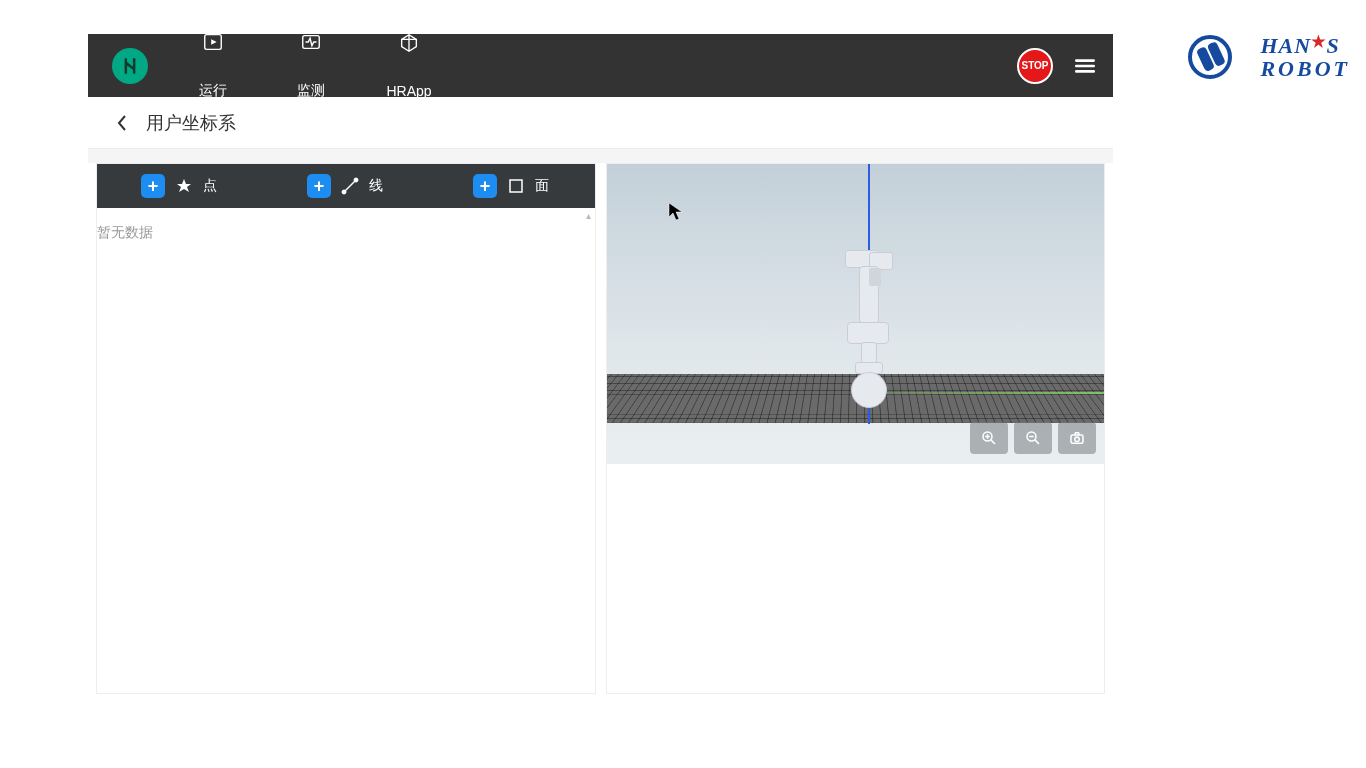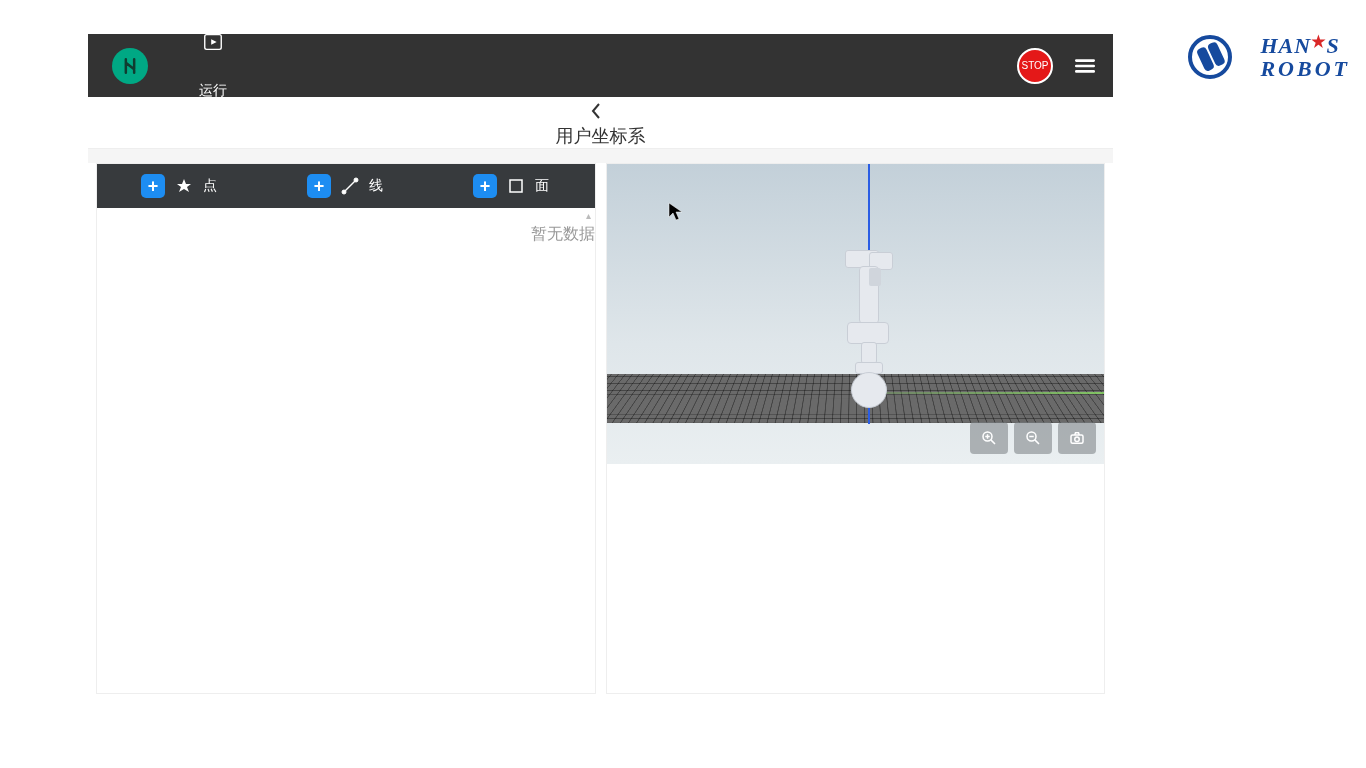--- a/index.html
+++ b/index.html
@@ -48,21 +48,21 @@
     cursor: pointer;
     gap: 25px;
   }
   .nav-item.active { background: #1d8df2; }
   .nav-item .nicon { height: 24px; display:flex; align-items:center; justify-content:center; margin-bottom:4px; }
   .nav-item .nicon svg { width:22px; height:22px; stroke:#fff; fill:none; }
   .nav-spacer { flex: 1; }
   .stop-btn {
     width: 36px; height: 36px; border-radius:50%;
     background:#e41818;
-    color:#fff; font-weight:normal;
+    color:#fff; font-weight:bold;
     display:flex; align-items:center; justify-content:center;
     font-size:10px;
     margin: 0 12px;
     cursor:pointer;
     border:2px solid #fff;
   }
   .menu-btn {
     width:40px; height:40px;
     display:flex; align-items:center; justify-content:center;
     border-radius:4px;
@@ -73,21 +73,20 @@
   
   .subheader {
     height: 52px;
     background:#fff;
     display:flex;
     align-items:center;
     padding: 0 20px;
     font-size:18px;
     color:#333;
     border-bottom:1px solid #eee;
-    flex-direction:column;
   }
   .back-chevron {
     width:28px; height:28px;
     display:flex; align-items:center; justify-content:center;
     margin-right:10px;
     cursor:pointer;
   }
   .back-chevron svg{ width:12px; height:18px; stroke:#333; fill:none; stroke-width:2; }
 
   
@@ -131,24 +130,24 @@
   .shape-icon { display:inline-flex; align-items:center; justify-content:center; width:18px; height:18px; }
   .shape-icon svg{ width:18px; height:18px; stroke:#fff; fill:#fff; }
   .list-area {
     flex:1;
     background:#fff;
     overflow-y:auto;
     font-size:14px;
     position:relative;
   }
   .no-data {
-    text-align:right;
+    text-align:left;
     color:#999;
     padding:16px 0;
-    font-size:16px;
+    font-size:14px;
   }
   .up-arrow-scroll {
     position:absolute; right:4px; top:2px;
     color:#bbb; font-size:10px;
   }
 
   .right-panel {
     flex:1;
     display:flex;
     flex-direction:column;
@@ -271,20 +270,37 @@
     </div>
 
     <div class="nav-item">
       <span class="nicon">
         <svg viewBox="0 0 24 24">
             <rect x="3" y="4" width="18" height="16" rx="2" stroke-width="1.5"></rect>
             <path d="M10 9 L16 12 L10 15 Z" fill="#fff" stroke="none"></path>
           </svg>
       </span>
       <span>运行</span>
+    </div>
+    <div class="nav-item">
+      <span class="nicon">
+        <svg viewBox="0 0 24 24">
+            <rect x="3" y="5" width="18" height="14" rx="2" stroke-width="1.5"></rect>
+            <path d="M6 12 L9 12 L11 8 L13 16 L15 12 L18 12" stroke-width="1.5"></path>
+          </svg>
+      </span>
+      <span>监测</span>
+    </div>
+    <div class="nav-item">
+      <span class="nicon">
+        <svg viewBox="0 0 24 24">
+            <path d="M12 3 L20 8 L20 16 L12 21 L4 16 L4 8 Z M12 3 L12 21 M4 8 L20 8" stroke-width="1.5"></path>
+          </svg>
+      </span>
+      <span>HRApp</span>
     </div>
 
     <div class="nav-spacer"></div>
 
     <div class="stop-btn">
       <span>STOP</span>
     </div>
     <div class="menu-btn">
       <svg viewBox="0 0 24 24">
           <path d="M4 7 L20 7 M4 12 L20 12 M4 17 L20 17" stroke-width="2.5" stroke-linecap="round"></path>

